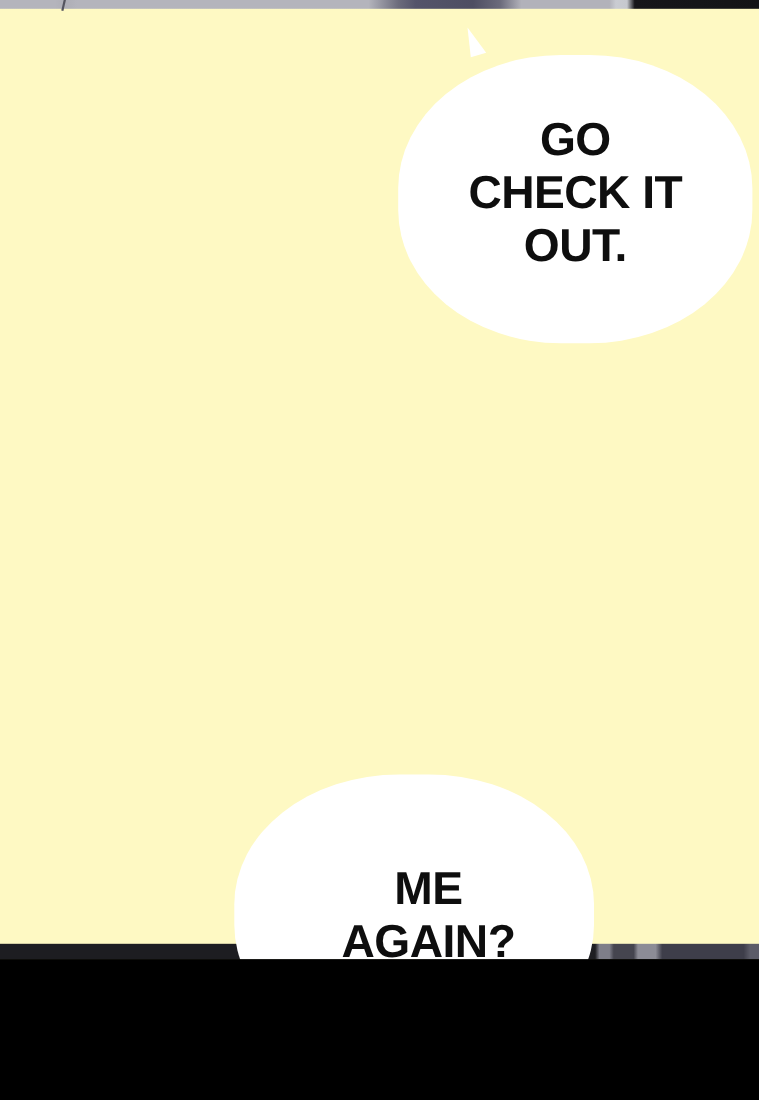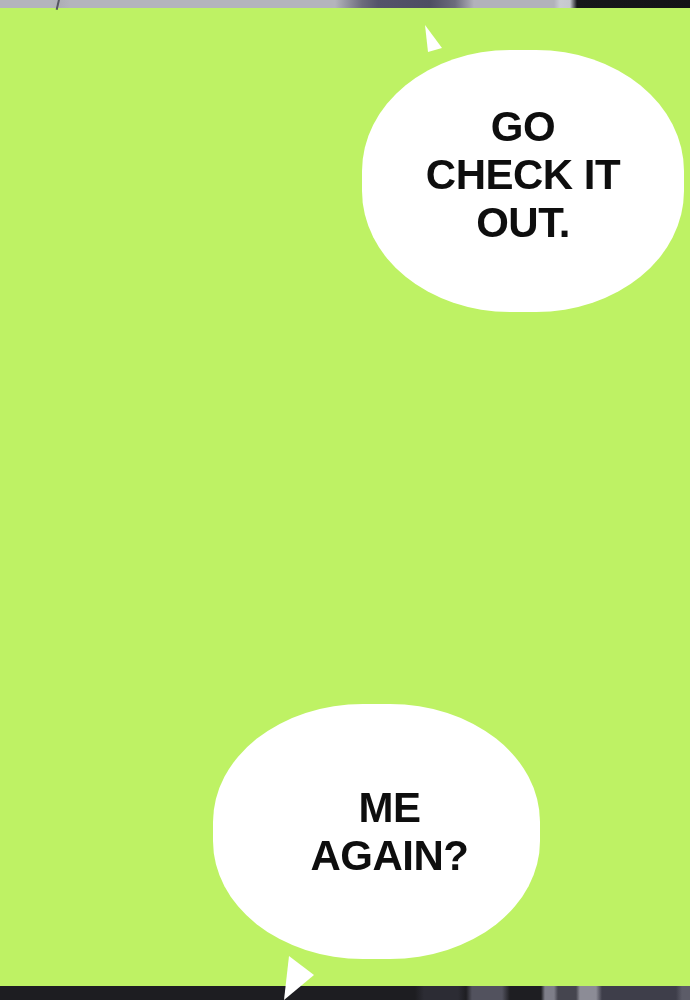--- a/index.html
+++ b/index.html
@@ -4,22 +4,22 @@
 <style>
   html,body{
     margin:0;
     padding:0;
     background:#000;
     font-family:"Liberation Sans", sans-serif;
   }
   .canvas{
     position:relative;
     width:690px;
-    height:1000px;
-    background:#bef264;
+    height:872px;
+    background:#fef9c3;
     overflow:hidden;
   }
 
   
   .top-strip{
     position:absolute;
     left:0; top:0;
     width:690px; height:8px;
     z-index:1;
     background:linear-gradient(90deg,

